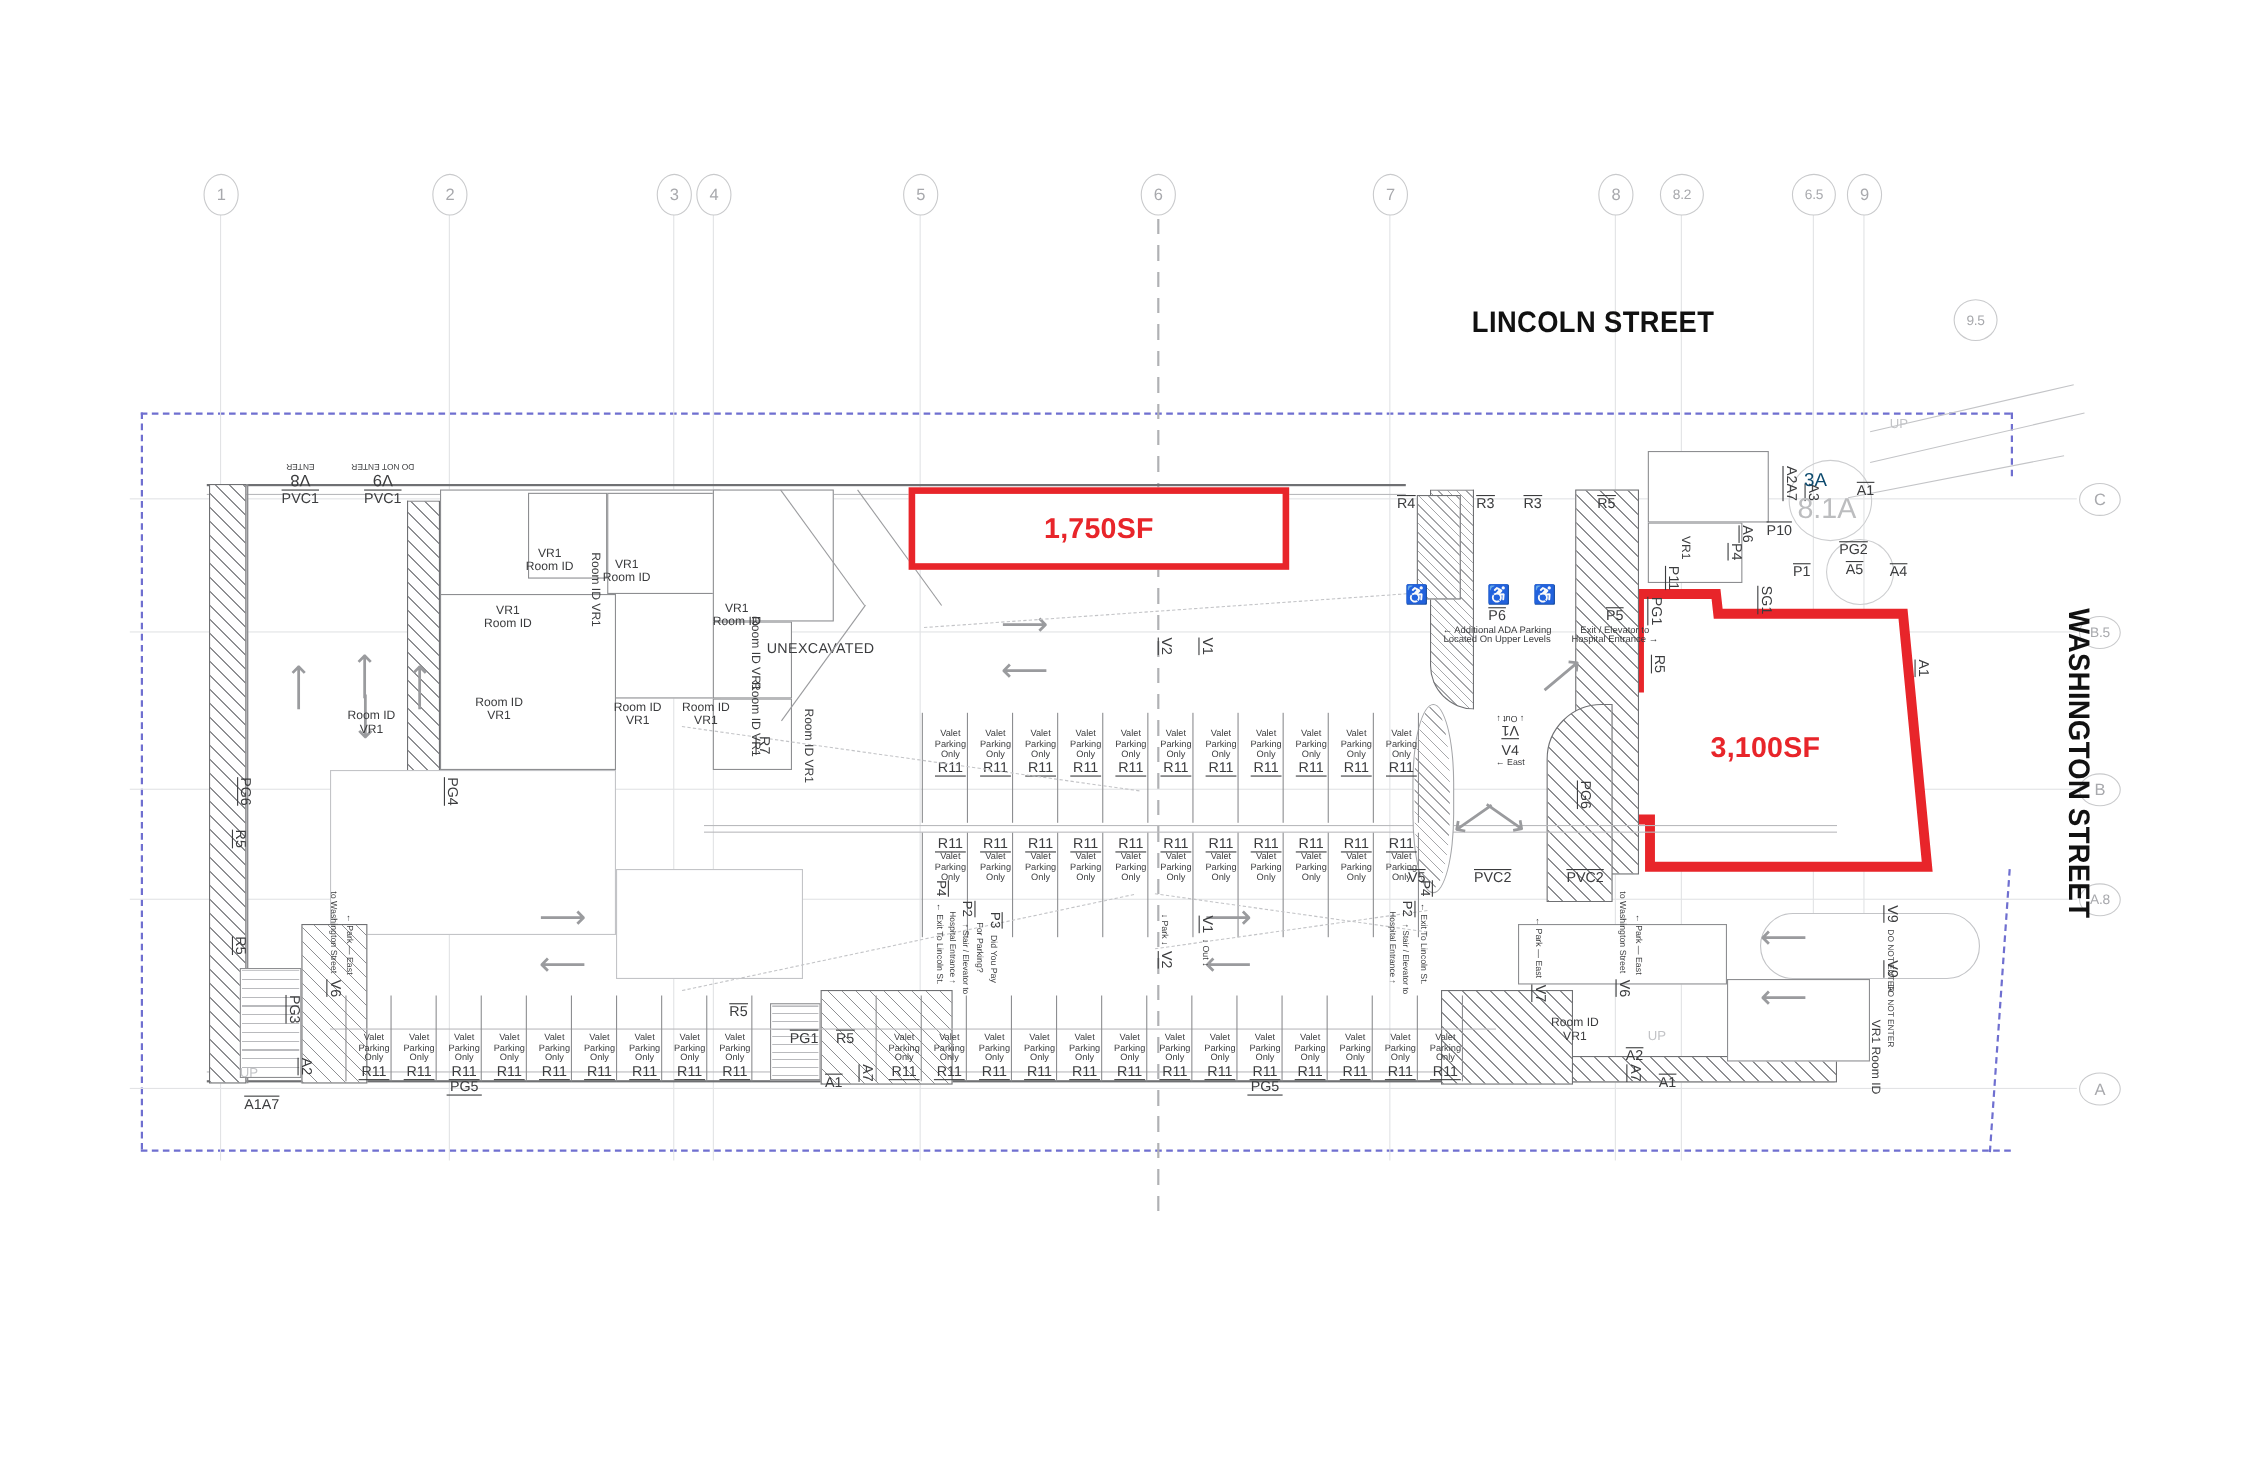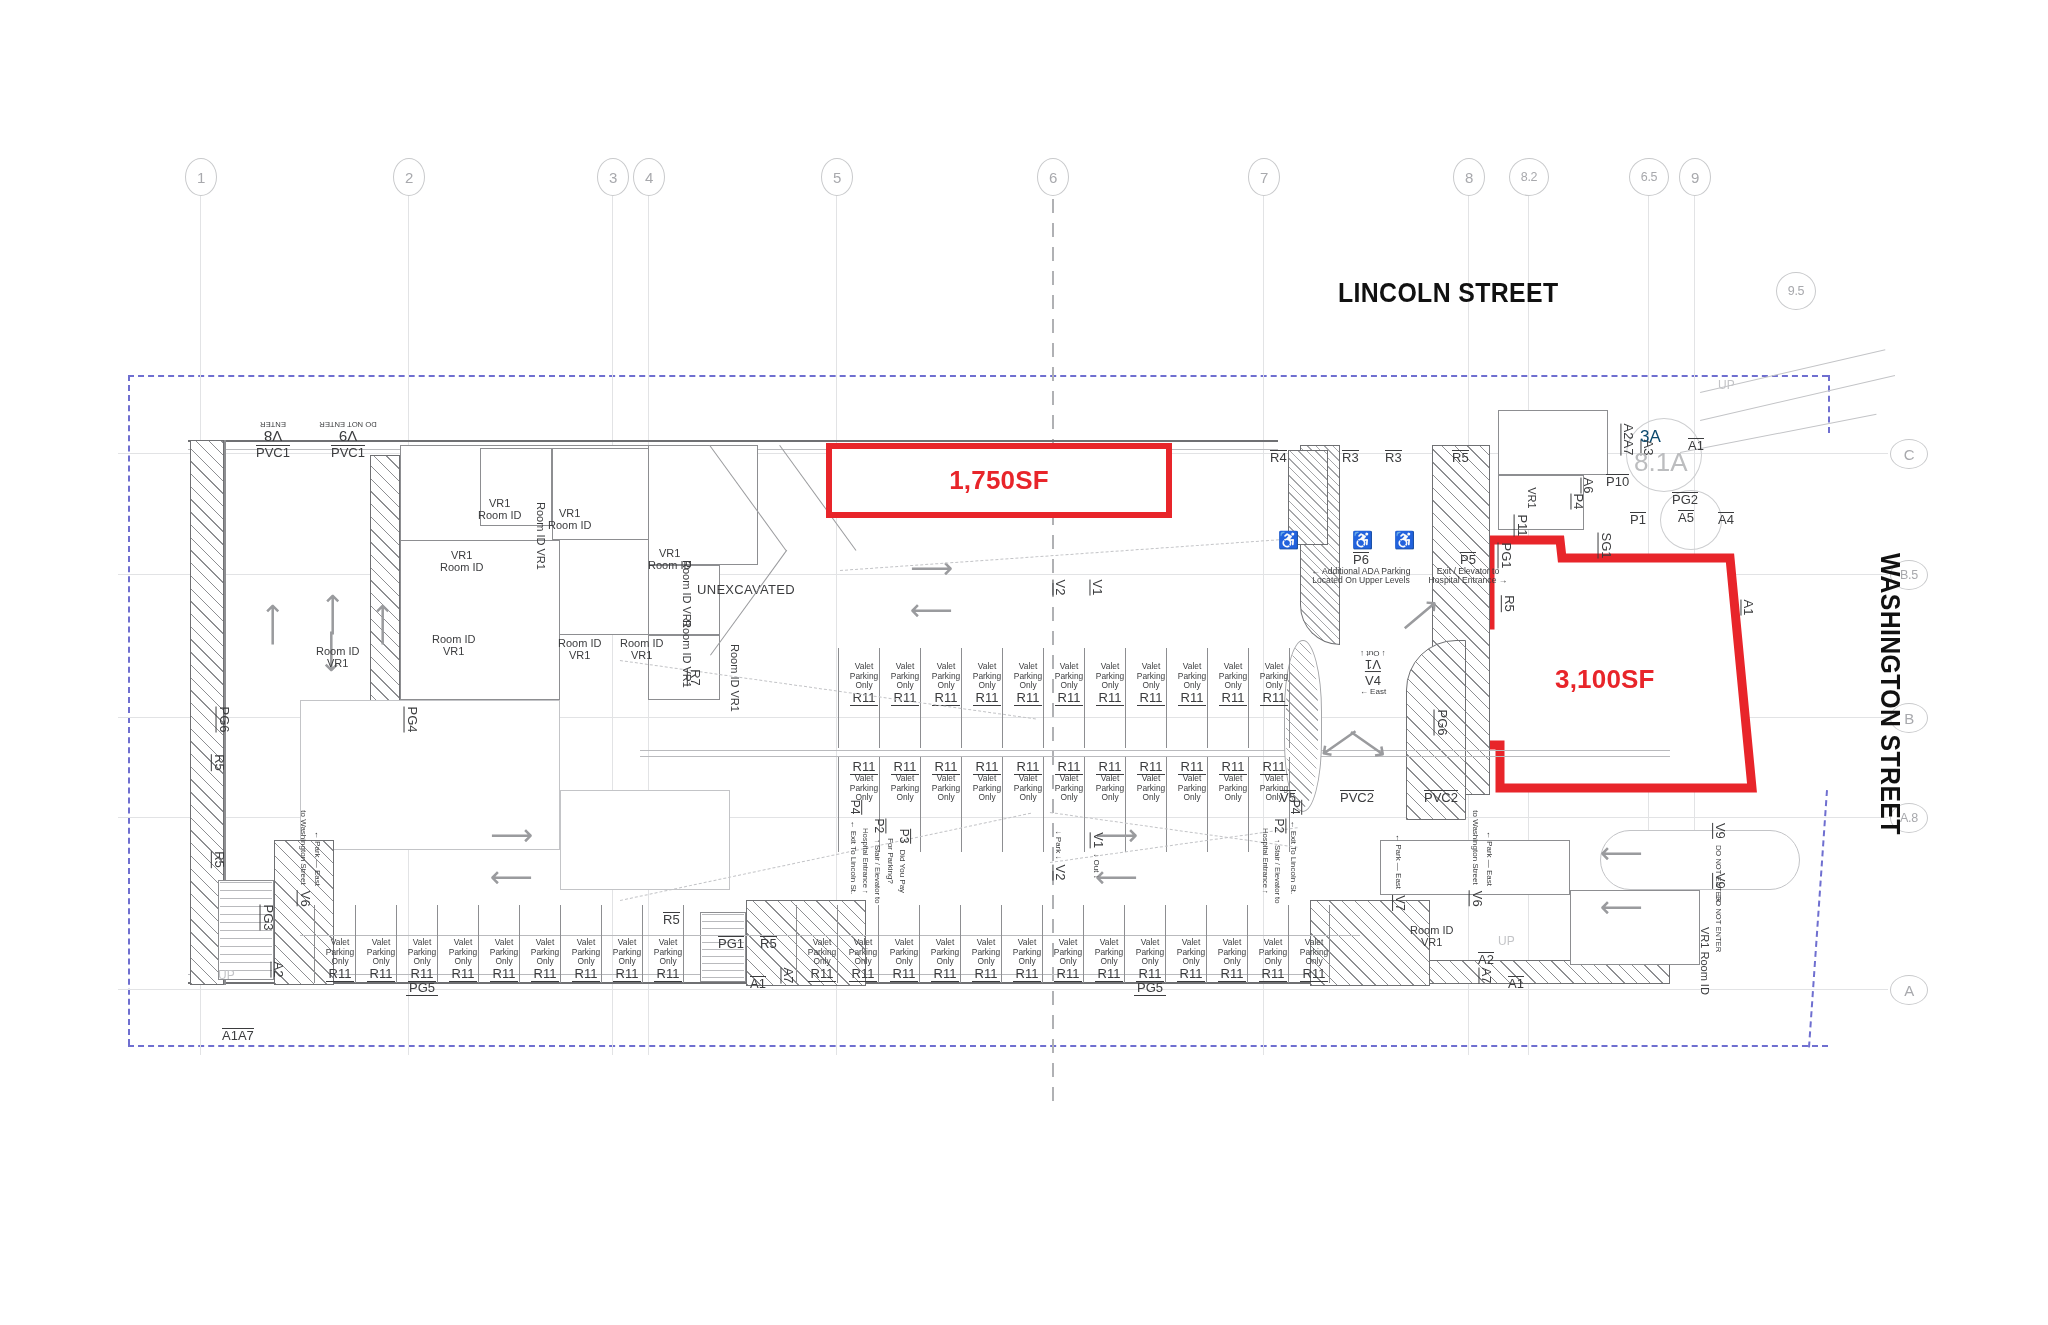--- a/index.html
+++ b/index.html
@@ -651,21 +651,21 @@
   <div class="ann mid rot270" style="left:1592px;top:538px;"><span class="ul">SG1</span></div>
   <div class="ann mid rot270" style="left:1590px;top:528px;"></div>
   <div class="ann mid rot270" style="left:1740px;top:600px;"><span class="ul">A1</span></div>
   <div class="ann big" style="left:1640px;top:428px;color:#0c4a6e;font-size:17px;">3A</div>
   <div class="ann big" style="left:1634px;top:448px;color:#bcbdbf;font-size:26px;">8.1A</div>
 
   <div class="ann mid rot270" style="left:210px;top:712px;"><span class="ul">PG6</span></div>
   <div class="ann mid rot270" style="left:210px;top:755px;"><span class="ul">R5</span></div>
   <div class="ann mid rot270" style="left:210px;top:852px;"><span class="ul">R5</span></div>
   <div class="ann mid rot270" style="left:254px;top:910px;"><span class="ul">PG3</span></div>
-  <div class="ann mid" style="left:222px;top:1028px;"><span class="ol">A1A7</span></div>
+  <div class="ann mid" style="left:222px;top:996px;"><span class="ol">A1A7</span></div>
   <div class="ann mid rot270" style="left:270px;top:962px;"><span class="ul">A2</span></div>
   <div class="ann mid rot270" style="left:398px;top:712px;"><span class="ul">PG4</span></div>
   <div class="ann mid rot270" style="left:686px;top:670px;"><span class="ul">R7</span></div>
   <div class="ann mid" style="left:663px;top:912px;"><span class="ol">R5</span></div>
   <div class="ann mid" style="left:718px;top:936px;"><span class="ol">PG1</span></div>
   <div class="ann mid" style="left:760px;top:936px;"><span class="ol">R5</span></div>
   <div class="ann mid" style="left:750px;top:976px;"><span class="ol">A1</span></div>
   <div class="ann mid rot270" style="left:780px;top:968px;"><span class="ul">A7</span></div>
   <div class="ann mid" style="left:1478px;top:952px;"><span class="ol">A2</span></div>
   <div class="ann mid" style="left:1508px;top:976px;"><span class="ol">A1</span></div>

